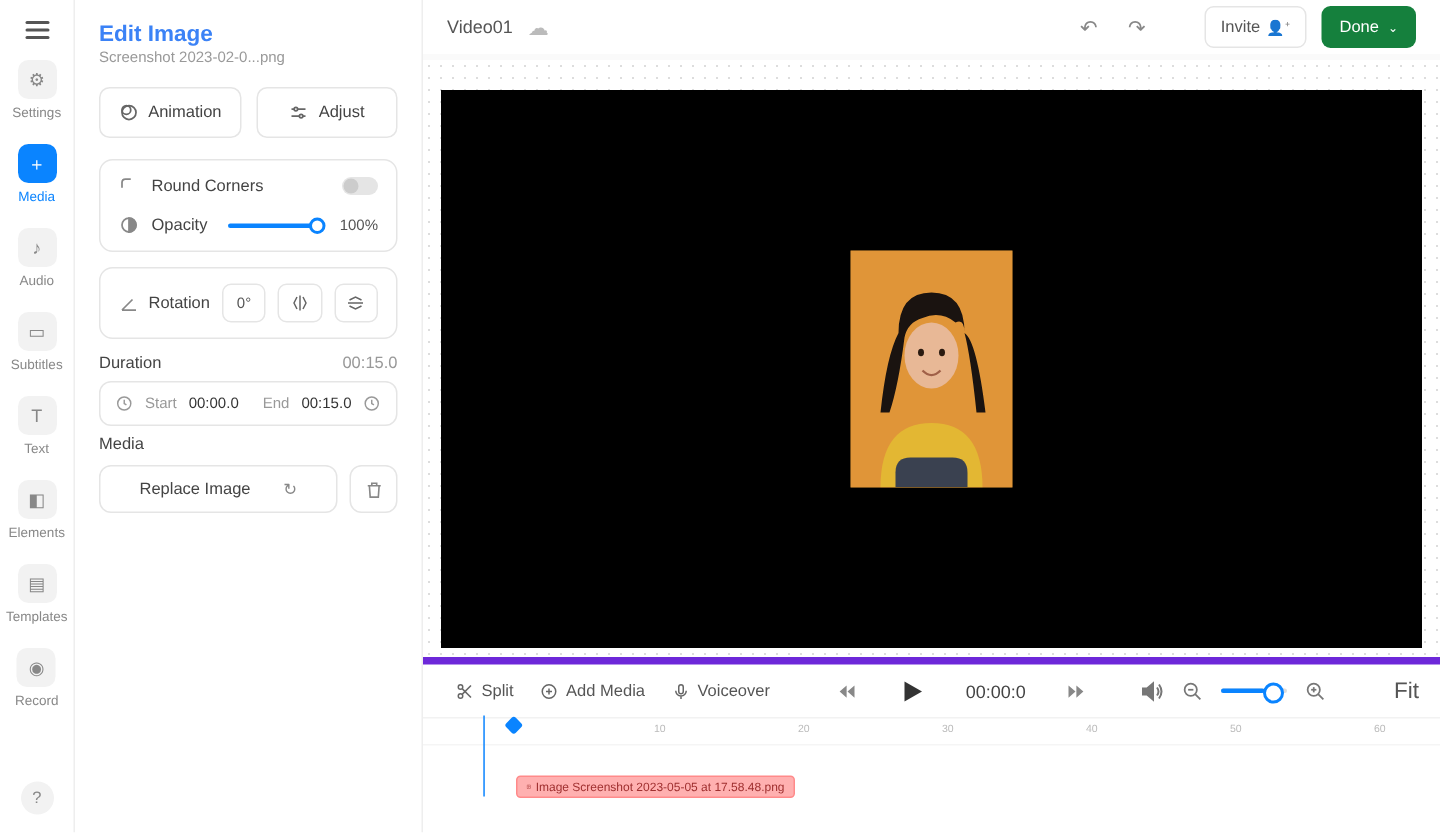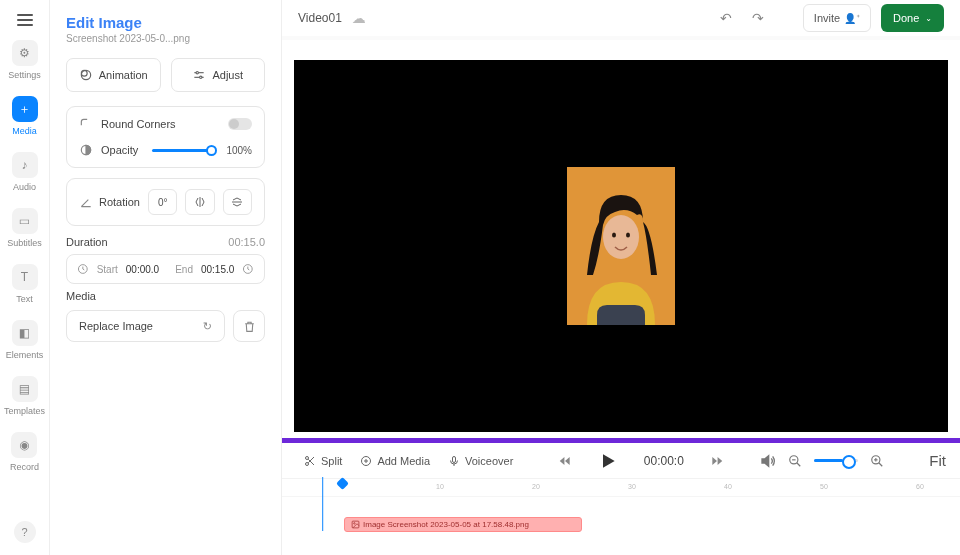--- a/index.html
+++ b/index.html
@@ -30,21 +30,21 @@
 .rot-label { display: flex; align-items: center; gap: 6px; font-size: 11px; color: #444; flex: 1; }
 .mini-btn { width: 32px; height: 26px; border: 1px solid #e5e5e5; border-radius: 6px; display: flex; align-items: center; justify-content: center; font-size: 10px; color: #555; cursor: pointer; background: #fff; }
 .section-head { display: flex; justify-content: space-between; font-size: 11px; color: #444; margin: 6px 0; }
 .section-head .time { color: #999; }
 .time-row { border: 1px solid #e5e5e5; border-radius: 8px; padding: 8px 10px; display: flex; align-items: center; gap: 8px; font-size: 10px; color: #777; margin-bottom: 6px; }
 .time-row .lbl { color: #999; }
 .time-row .val { color: #333; font-weight: 500; }
 .time-row .sep { flex: 1; }
 .media-head { font-size: 11px; color: #444; margin-bottom: 8px; }
 .media-row { display: flex; gap: 8px; }
-.replace-btn { flex: 1; height: 32px; border: 1px solid #e5e5e5; border-radius: 8px; display: flex; align-items: center; padding: 0 12px; font-size: 11px; color: #444; cursor: pointer; }
+.replace-btn { flex: 1; height: 32px; border: 1px solid #e5e5e5; border-radius: 8px; display: flex; align-items: center; padding: 0 26px; font-size: 11px; color: #444; cursor: pointer; }
 .replace-btn .refr { margin-left: auto; color: #888; }
 .del-btn { width: 32px; height: 32px; border: 1px solid #e5e5e5; border-radius: 8px; display: flex; align-items: center; justify-content: center; color: #888; cursor: pointer; }
 .main { flex: 1; display: flex; flex-direction: column; }
 .top-bar { height: 40px; display: flex; align-items: center; padding: 0 16px; gap: 10px; border-bottom: 4px solid #fafafa; }
 .vtitle { font-size: 12px; color: #555; }
 .cloud { color: #bbb; font-size: 14px; }
 .top-spacer { flex: 1; }
 .ur-btn { width: 22px; height: 22px; display: flex; align-items: center; justify-content: center; color: #888; cursor: pointer; font-size: 14px; }
 .invite-btn { height: 28px; padding: 0 10px; border: 1px solid #e5e5e5; border-radius: 6px; display: flex; align-items: center; gap: 4px; font-size: 11px; color: #555; cursor: pointer; background: #fff; }
 .done-btn { height: 28px; padding: 0 12px; border-radius: 6px; background: #15803d; color: #fff; display: flex; align-items: center; gap: 6px; font-size: 11px; cursor: pointer; }
@@ -61,21 +61,21 @@
 .vol { color: #777; font-size: 14px; cursor: pointer; }
 .zoom-slider { width: 44px; height: 3px; background: #ddd; border-radius: 2px; position: relative; cursor: pointer; }
 .zoom-slider::before { content: ''; position: absolute; left: 0; top: 0; width: 66%; height: 100%; background: #0a84ff; border-radius: 2px; }
 .zoom-slider::after { content: ''; position: absolute; left: 62%; top: -4px; width: 10px; height: 10px; border-radius: 50%; background: #fff; border: 2px solid #0a84ff; }
 .fit-btn { font-size: 15px; color: #555; cursor: pointer; padding-left: 33px; }
 .tl-ruler { height: 18px; position: relative; font-size: 7px; color: #bbb; border-bottom: 1px solid #f5f5f5; }
 .ruler-mark { position: absolute; top: 4px; }
 .playhead { position: absolute; left: 56px; top: 0; width: 9px; height: 9px; background: #0a84ff; border-radius: 2px; transform: rotate(45deg); cursor: pointer; }
 .playhead::after { content: ''; position: absolute; left: 50%; top: 6px; transform: translateX(-50%) rotate(-45deg); width: 1px; height: 54px; background: #0a84ff; }
 .tl-tracks { flex: 1; position: relative; padding: 14px 0 0 62px; }
-.clip { position: absolute; left: 62px; top: 20px; width: 238px; height: 15px; background: #ffb0b0; border: 1px solid #ff8a8a; border-radius: 3px; font-size: 8px; color: #a03030; padding: 1px 6px; display:flex; align-items:center; gap:3px; cursor: pointer; white-space: nowrap; overflow: hidden; }
+.clip { position: absolute; left: 62px; top: 20px; width: 186px; height: 15px; background: #ffb0b0; border: 1px solid #ff8a8a; border-radius: 3px; font-size: 8px; color: #a03030; padding: 1px 6px; display:flex; align-items:center; gap:3px; cursor: pointer; white-space: nowrap; overflow: hidden; }
 svg { display: block; }
 </style>
 </head>
 <body>
 
 <div class="left-nav">
   <div class="hamburger">
       <span></span>
       <span></span>
       <span></span>
@@ -110,21 +110,21 @@
   </div>
   <div class="nav-item">
     <div class="nav-icon">◉</div>
     <div class="nav-label">Record</div>
   </div>
   <div class="help-bottom">?</div>
 </div>
 
 <div class="side-panel">
   <div class="panel-title">Edit Image</div>
-  <div class="panel-sub">Screenshot 2023-05-0...png</div>
+  <div class="panel-sub">Screenshot 2023-02-0...png</div>
 
   <div class="tab-row">
     <div class="tab-btn">
       <svg width="14" height="14" viewBox="0 0 24 24" fill="none" stroke="#666" stroke-width="2">
           <circle cx="12" cy="12" r="8"></circle>
           <circle cx="9" cy="9" r="5"></circle>
         </svg>
       <span>Animation</span>
     </div>
     <div class="tab-btn">

